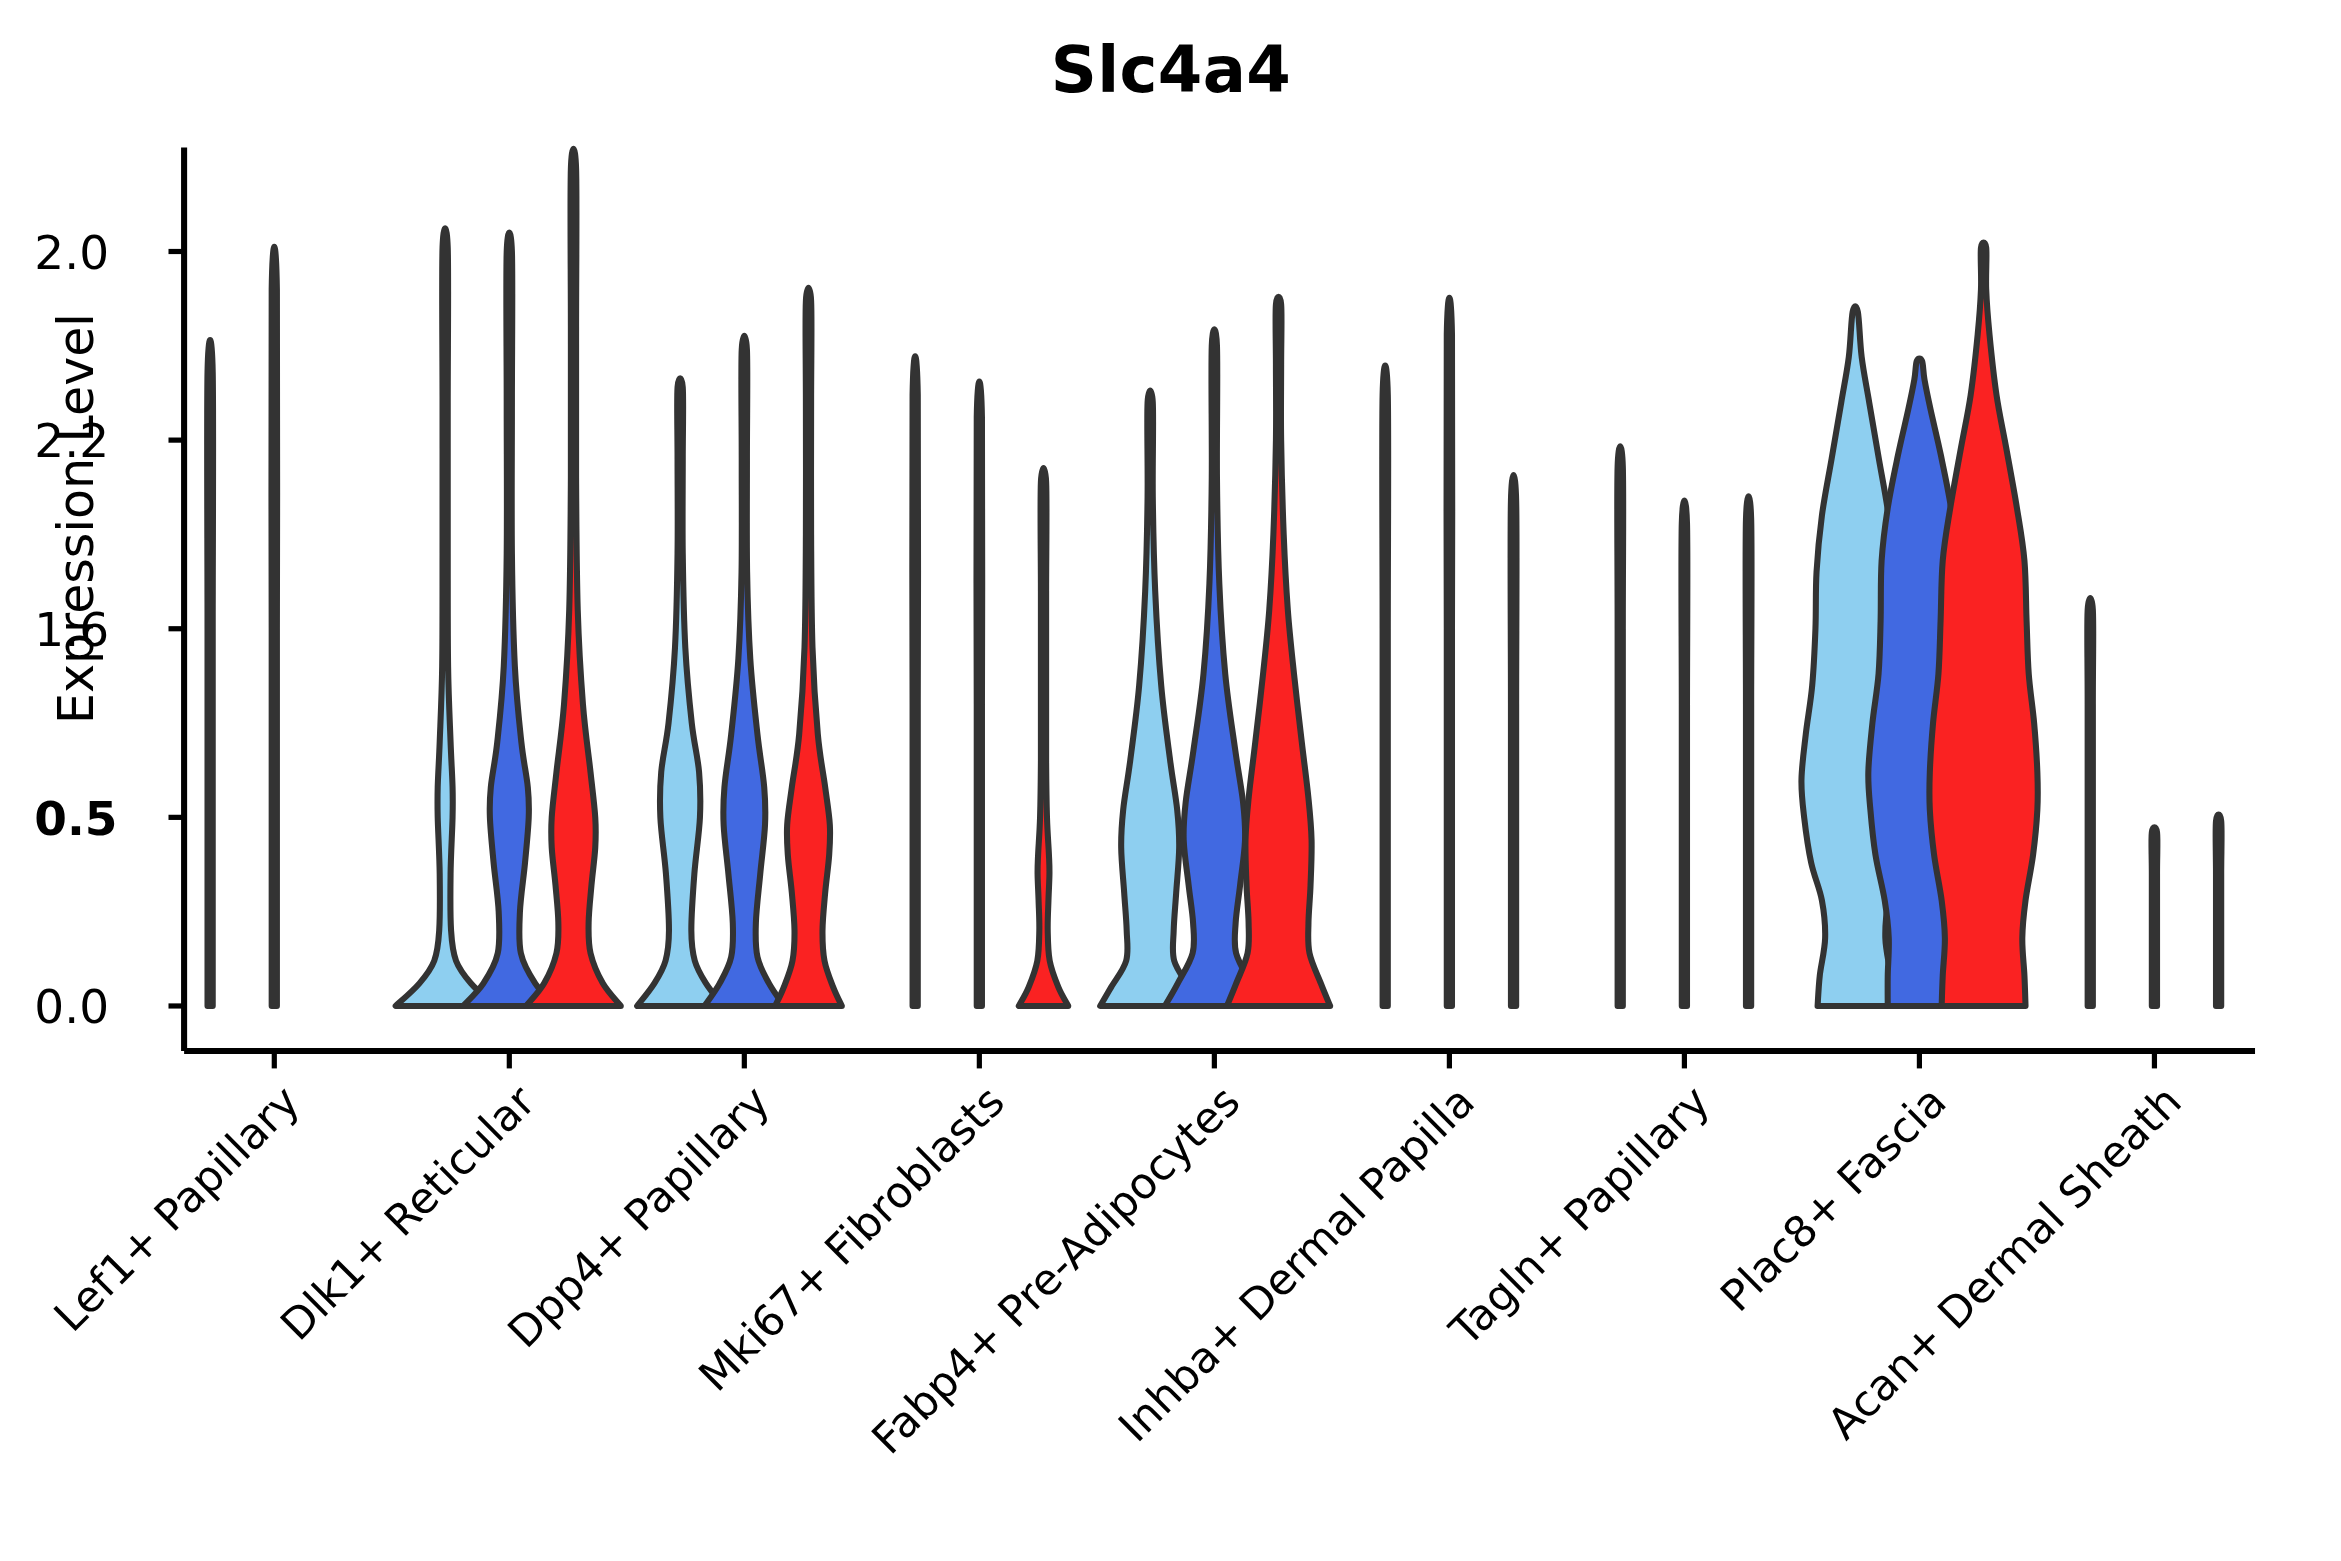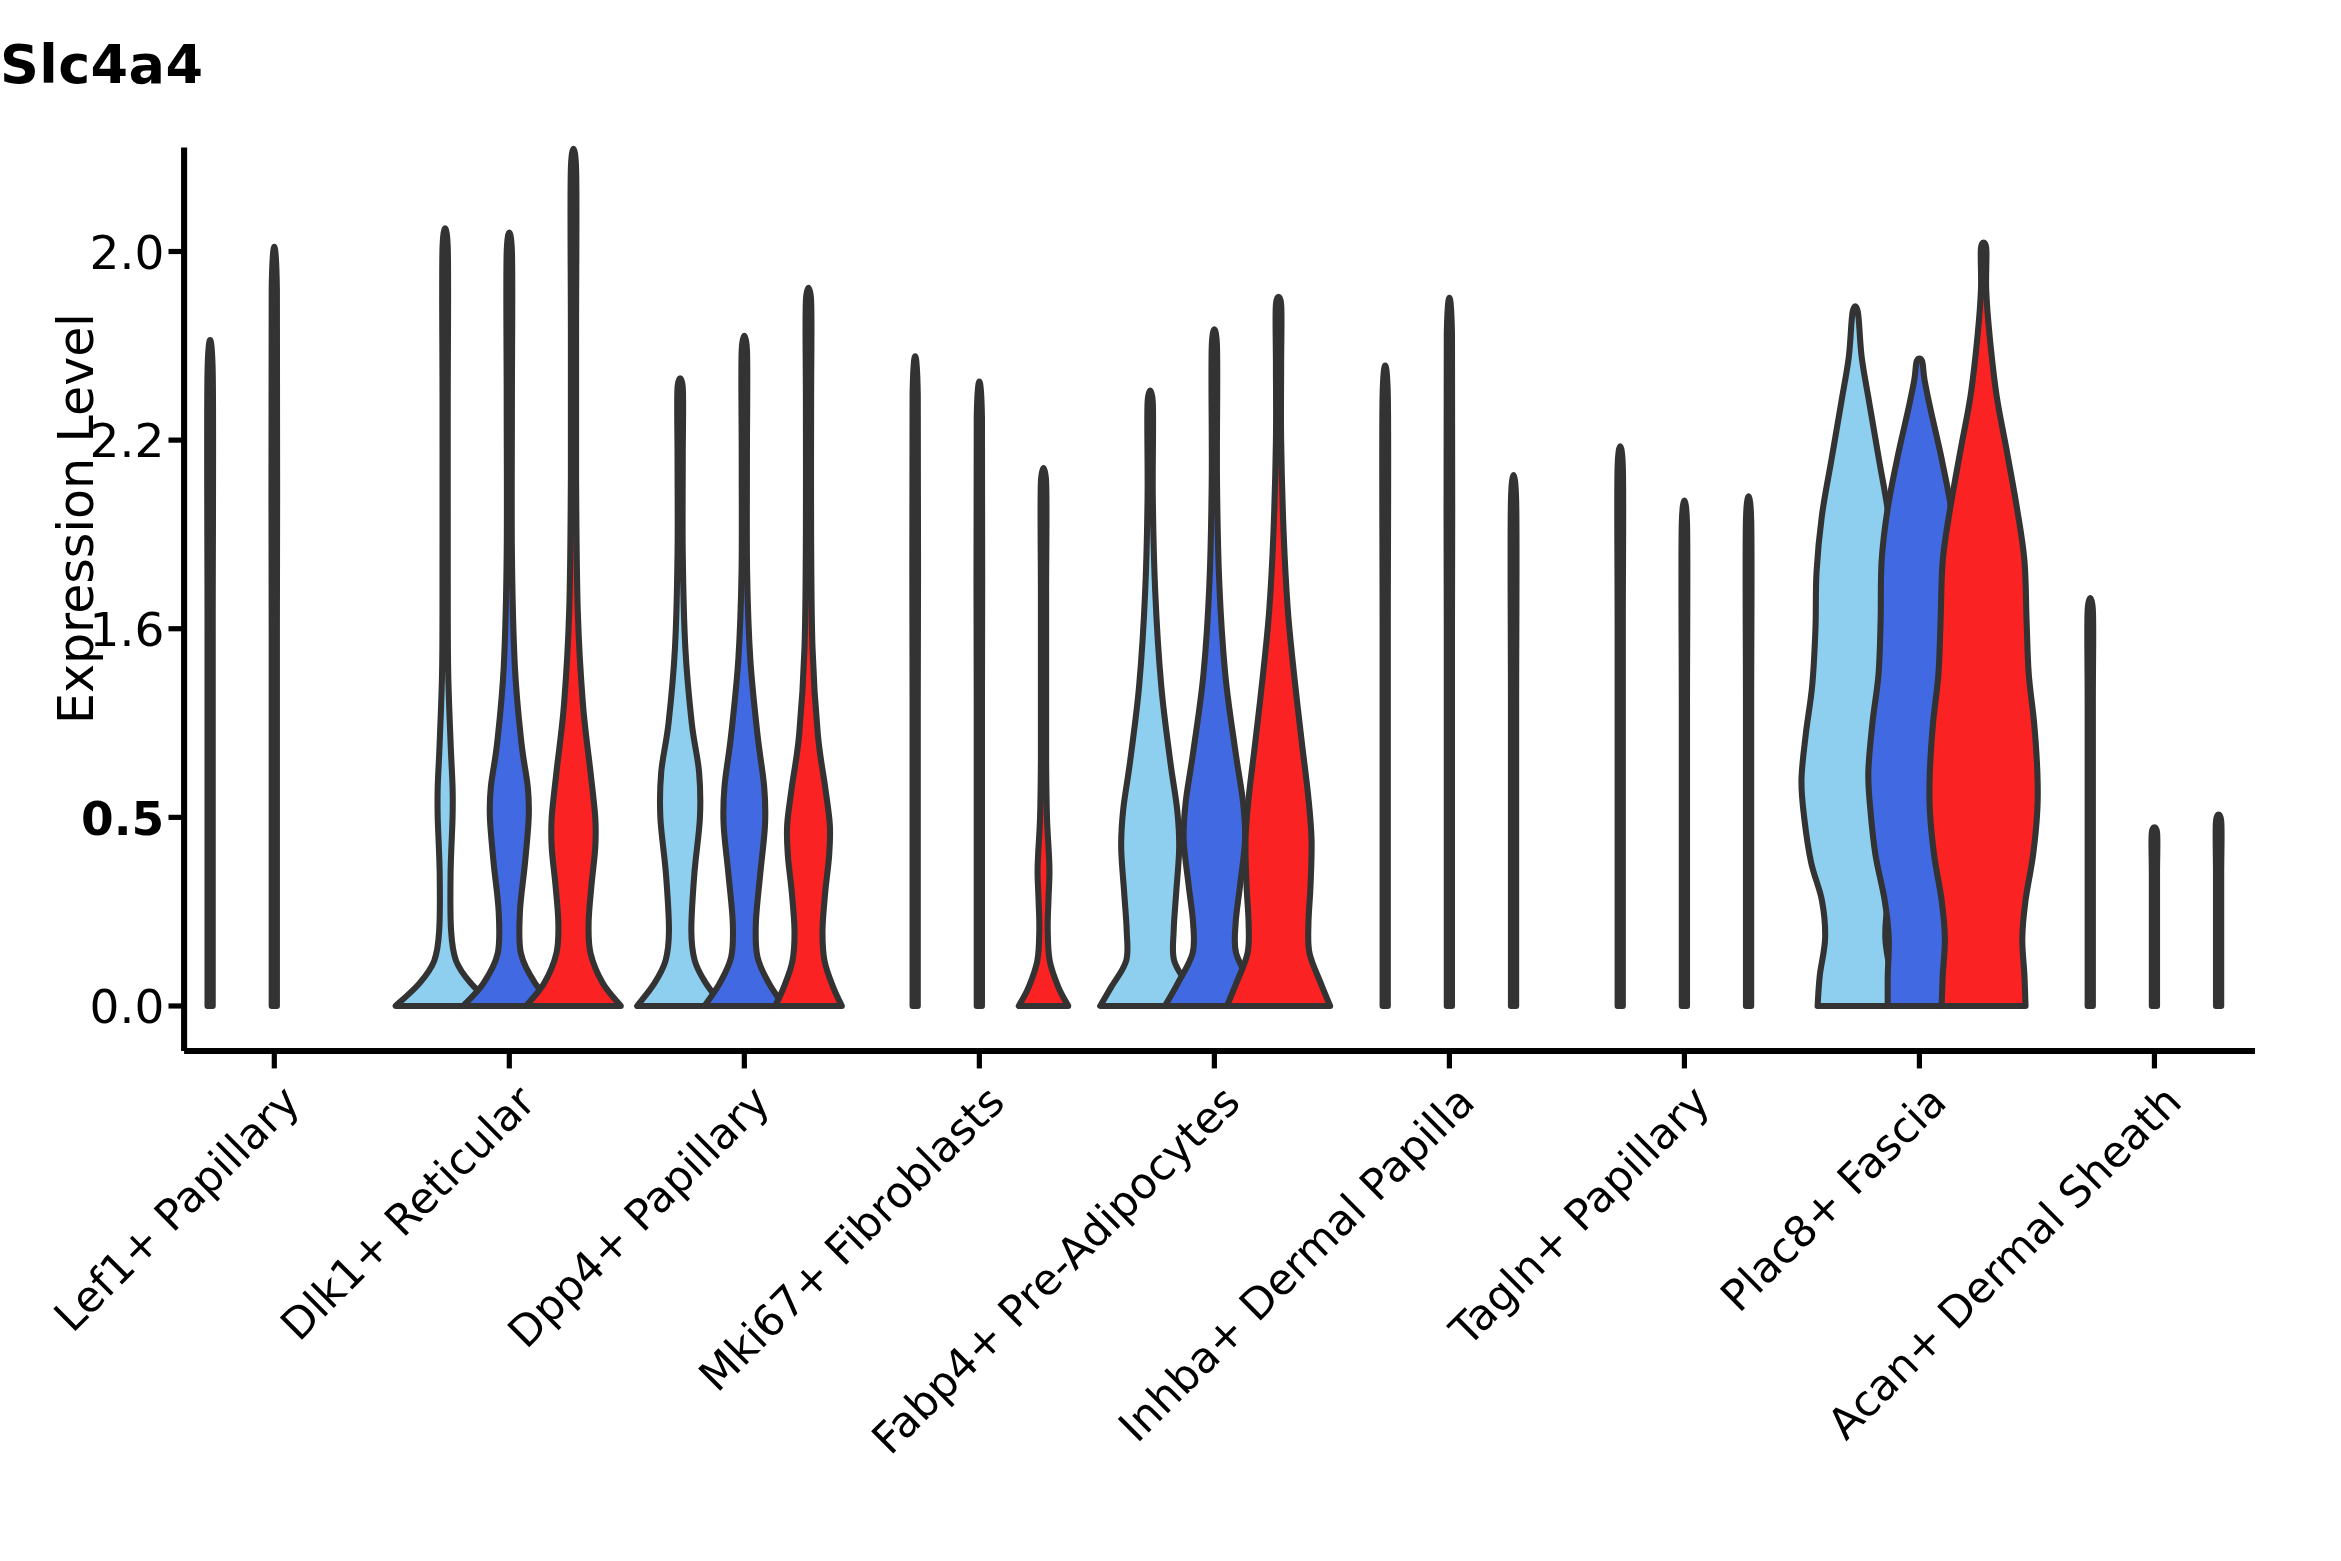--- a/index.html
+++ b/index.html
@@ -1,29 +1,29 @@
 <!DOCTYPE html>
 <html style="font-size:14px"><head>
 <meta charset="utf-8">
 <style>
   html,body{margin:0;padding:0;background:#ffffff;}
   body{width:2342px;height:1561px;font-family:"DejaVu Sans",sans-serif;overflow:hidden;}
   #root{position:relative;width:2342px;height:1561px;background:#fff;}
   #title{
-    position:absolute;left:0;top:33px;width:2342px;text-align:left;
-    font-size:54px;font-weight:bold;color:#000;letter-spacing:0.4px;
+    position:absolute;left:0;top:33px;width:2342px;text-align:center;
+    font-size:64px;font-weight:bold;color:#000;letter-spacing:0.4px;
     font-family:"DejaVu Sans",sans-serif;
   }
   #ylabel{
     position:absolute;left:-253px;top:490px;width:659px;text-align:center;
     transform:rotate(-90deg);transform-origin:center center;
     font-size:49px;color:#000;font-family:"DejaVu Sans",sans-serif;
   }
   .ytick-label{
-    position:absolute;right:0;width:130px;text-align:right;
+    position:absolute;right:0;width:130px;
     font-size:47px;color:#000;font-family:"DejaVu Sans",sans-serif;
     transform:translateY(-50%);
   }
   #ytick-holder{position:absolute;left:17.3px;top:0;width:147px;height:1561px;}
   #plotsvg{position:absolute;left:0;top:0;}
   .xtick-label{
     position:absolute;white-space:nowrap;
     font-size:43px;color:#000;font-family:"DejaVu Sans",sans-serif;
     transform-origin:right top;transform:rotate(-45deg);
     text-align:right;

